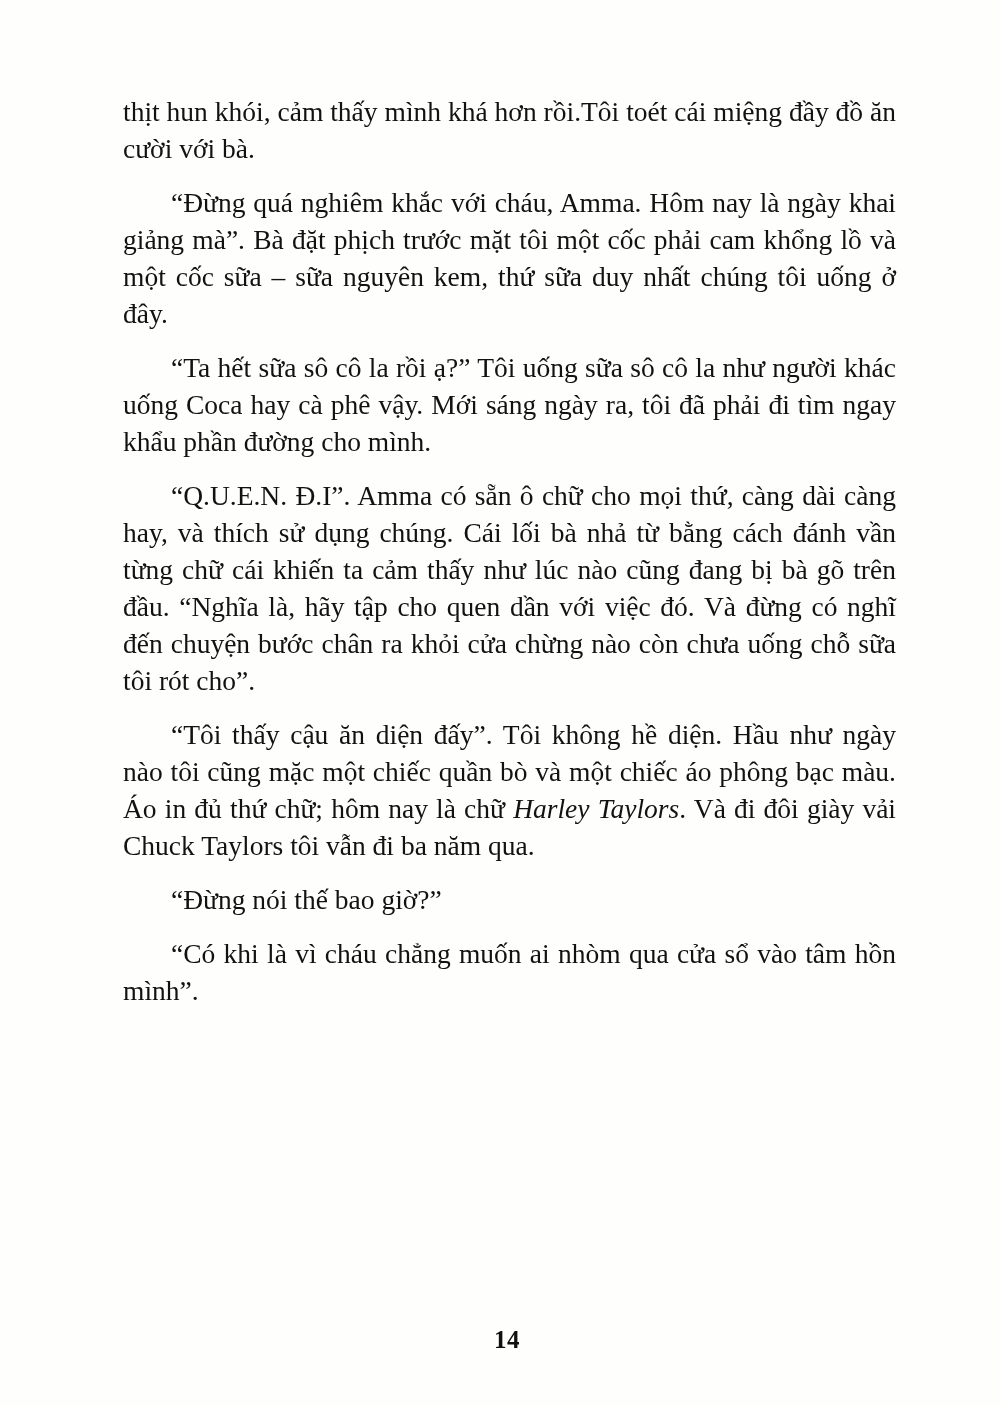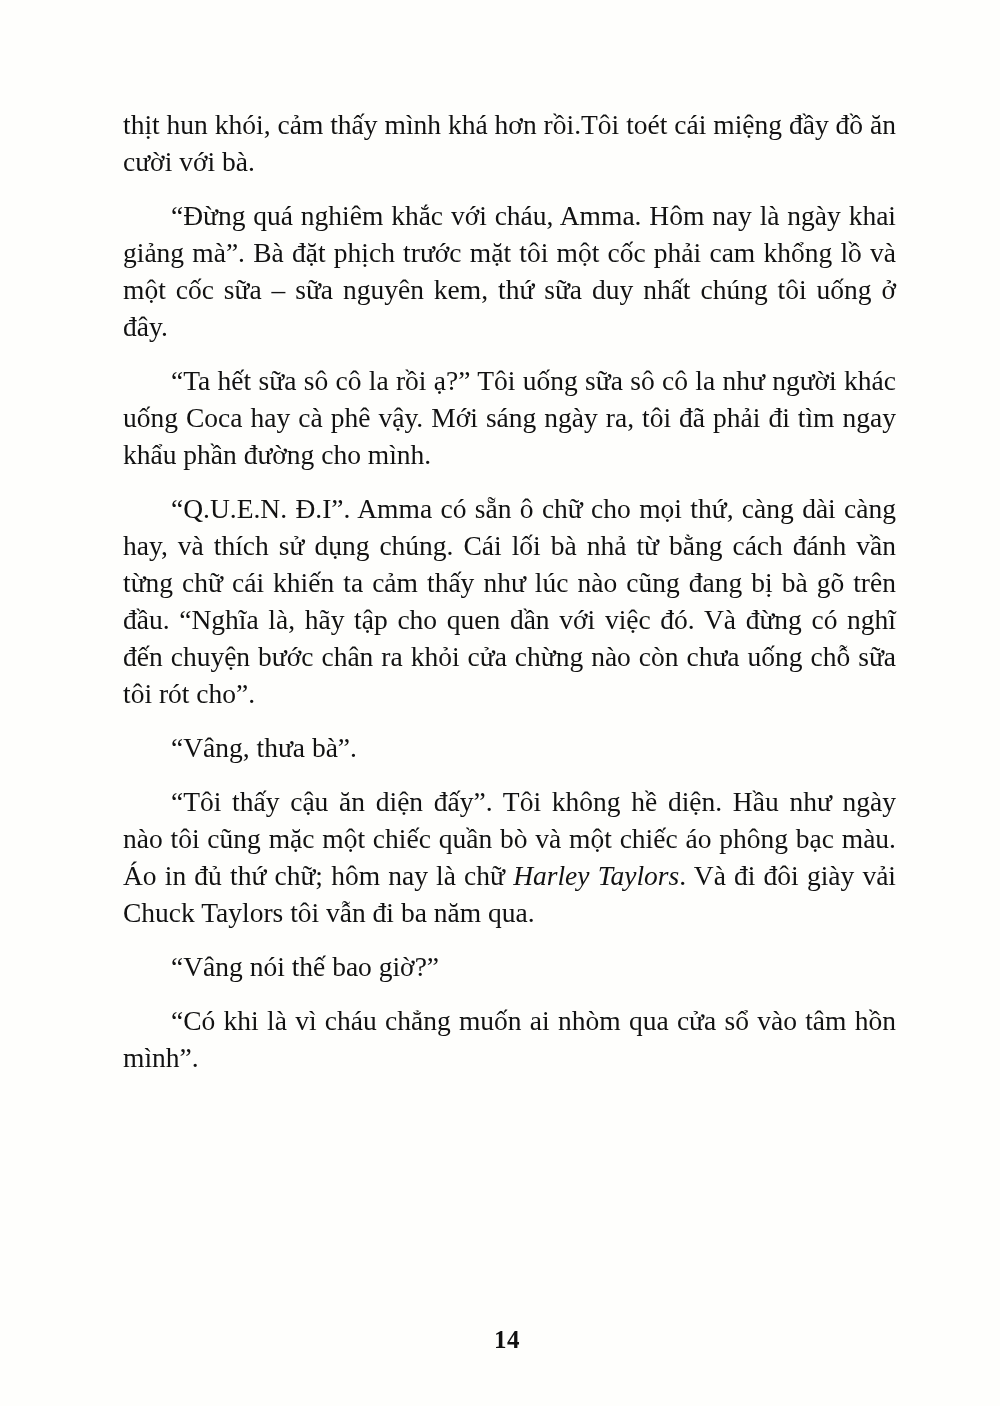--- a/index.html
+++ b/index.html
@@ -13,21 +13,21 @@
     height: 1406px;
     margin: 0 auto;
     background: #fefefc;
     color: #121212;
     font-family: "Liberation Serif", "DejaVu Serif", serif;
     overflow: hidden;
   }
   .text-block {
     position: absolute;
     left: 123px;
-    top: 106px;
+    top: 93px;
     width: 773px;
     font-size: 27.5px;
     line-height: 37px;
     text-align: justify;
     text-justify: inter-word;
   }
   .para {
     margin: 0 0 17px 0;
   }
   .para.indent {
@@ -50,19 +50,18 @@
 </style>
 </head>
 <body>
 
 <div class="page">
   <div class="text-block">
       <p class="para"><span class="run">thịt hun khói, cảm thấy mình khá hơn rồi.Tôi toét cái miệng đầy đồ ăn cười với bà.</span></p>
       <p class="para indent"><span class="run">“Đừng quá nghiêm khắc với cháu, Amma. Hôm nay là ngày khai giảng mà”. Bà đặt phịch trước mặt tôi một cốc phải cam khổng lồ và một cốc sữa – sữa nguyên kem, thứ sữa duy nhất chúng tôi uống ở đây.</span></p>
       <p class="para indent"><span class="run">“Ta hết sữa sô cô la rồi ạ?” Tôi uống sữa sô cô la như người khác uống Coca hay cà phê vậy. Mới sáng ngày ra, tôi đã phải đi tìm ngay khẩu phần đường cho mình.</span></p>
       <p class="para indent"><span class="run">“Q.U.E.N. Đ.I”. Amma có sẵn ô chữ cho mọi thứ, càng dài càng hay, và thích sử dụng chúng. Cái lối bà nhả từ bằng cách đánh vần từng chữ cái khiến ta cảm thấy như lúc nào cũng đang bị bà gõ trên đầu. “Nghĩa là, hãy tập cho quen dần với việc đó. Và đừng có nghĩ đến chuyện bước chân ra khỏi cửa chừng nào còn chưa uống chỗ sữa tôi rót cho”.</span></p>
-      <p class="para indent"><span class="run">“Vâng, thưa bà”.</span></p>
       <p class="para indent"><span class="run">“Tôi thấy cậu ăn diện đấy”. Tôi không hề diện. Hầu như ngày nào tôi cũng mặc một chiếc quần bò và một chiếc áo phông bạc màu. Áo in đủ thứ chữ; hôm nay là chữ </span><span class="run-italic">Harley Taylors</span><span class="run">. Và đi đôi giày vải Chuck Taylors tôi vẫn đi ba năm qua.</span></p>
-      <p class="para indent"><span class="run">“Vâng nói thế bao giờ?”</span></p>
+      <p class="para indent"><span class="run">“Đừng nói thế bao giờ?”</span></p>
       <p class="para indent"><span class="run">“Có khi là vì cháu chẳng muốn ai nhòm qua cửa sổ vào tâm hồn mình”.</span></p>
     </div>
   <div class="page-number">14</div>
 </div>
 
 </body></html>

